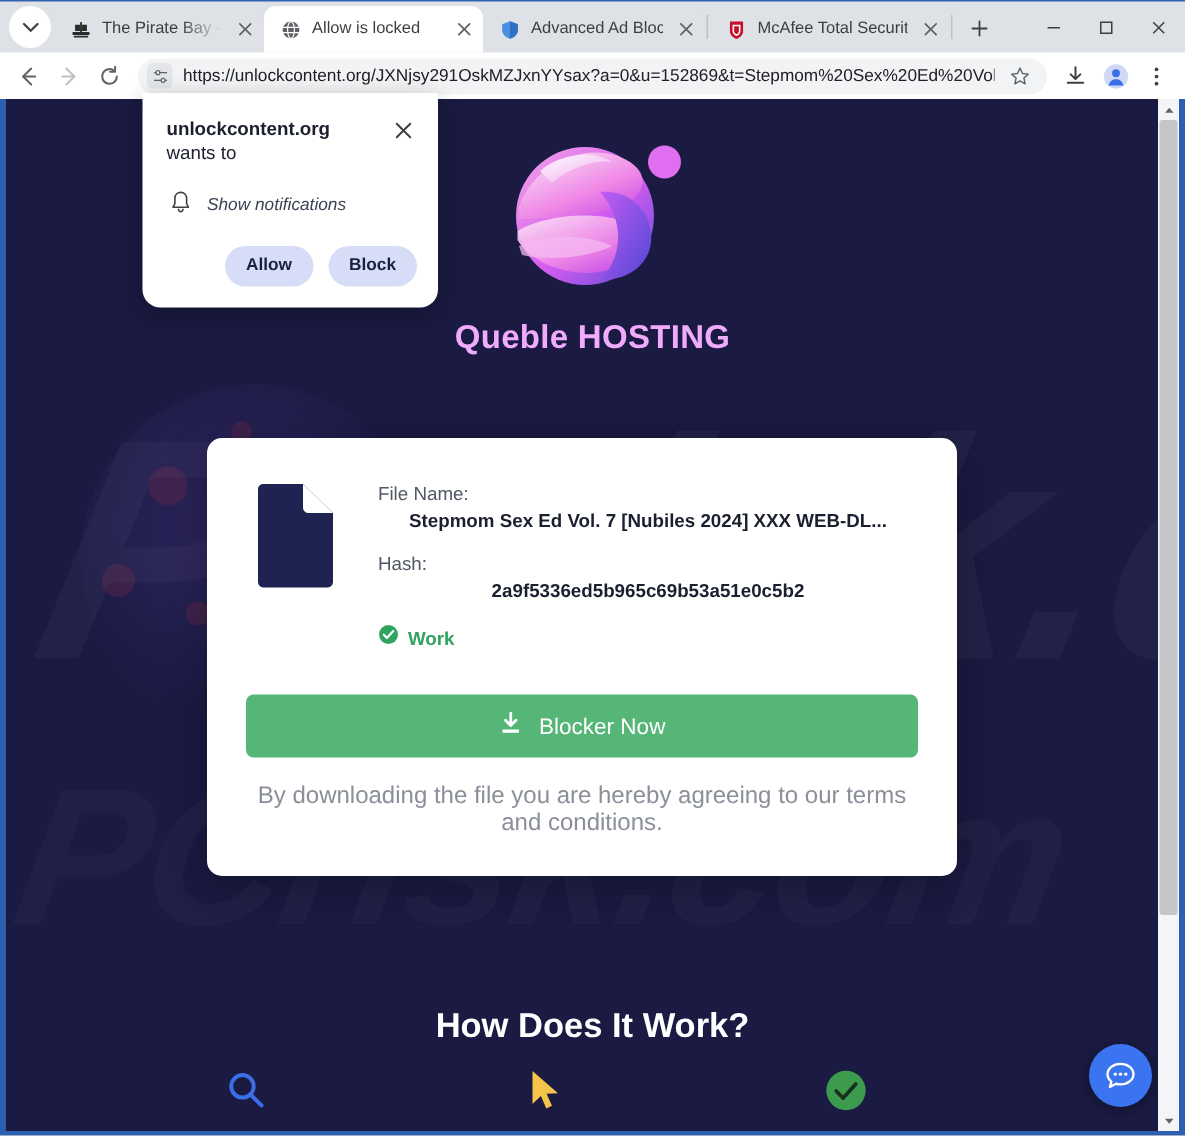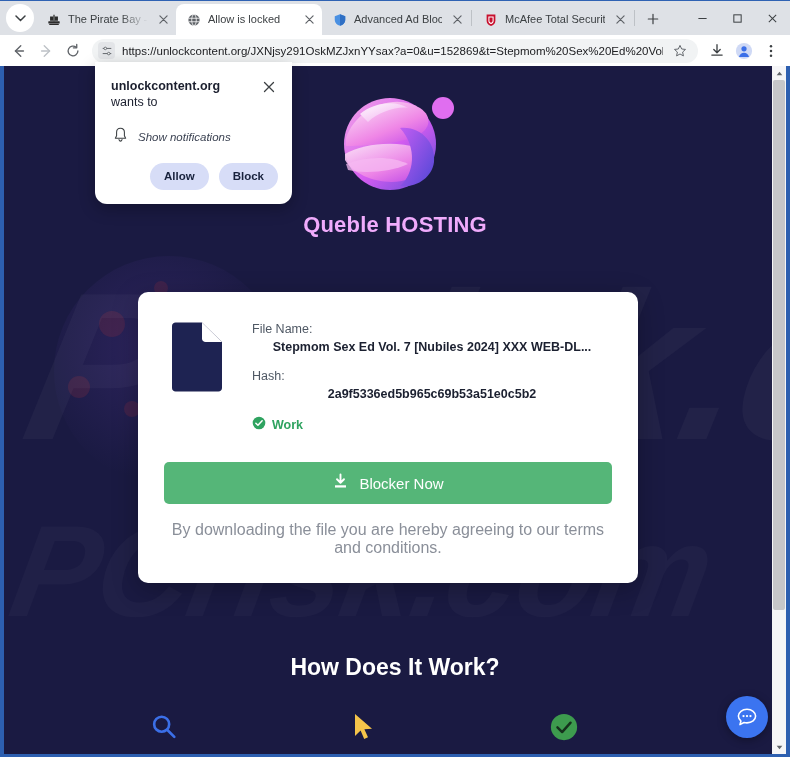--- a/index.html
+++ b/index.html
@@ -295,21 +295,21 @@
   .terms {
     margin-top: 17px;
     text-align: center;
     font-size: 16px;
     color: #8a8f99;
   }
 
   
   .hiw-title {
     position: absolute;
-    top: 588px; left: 0; right: 0;
+    top: 604px; left: 0; right: 0;
     text-align: center;
     color: #ffffff;
     font-size: 23px;
     font-weight: 700;
   }
   .steps {
     position: absolute;
     top: 640px;
     left: 60px;
     width: 600px;

